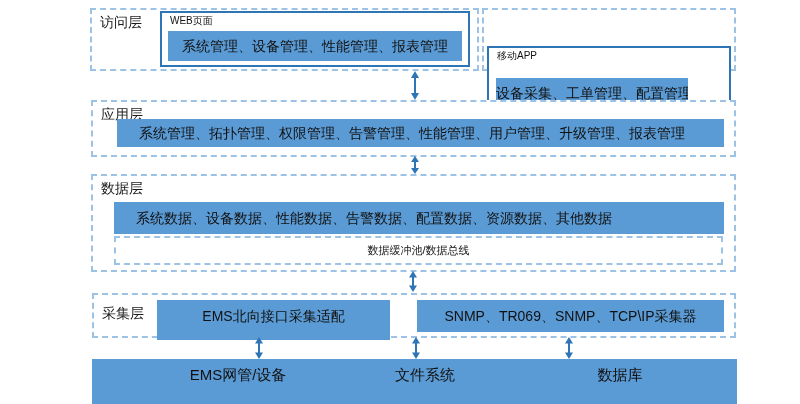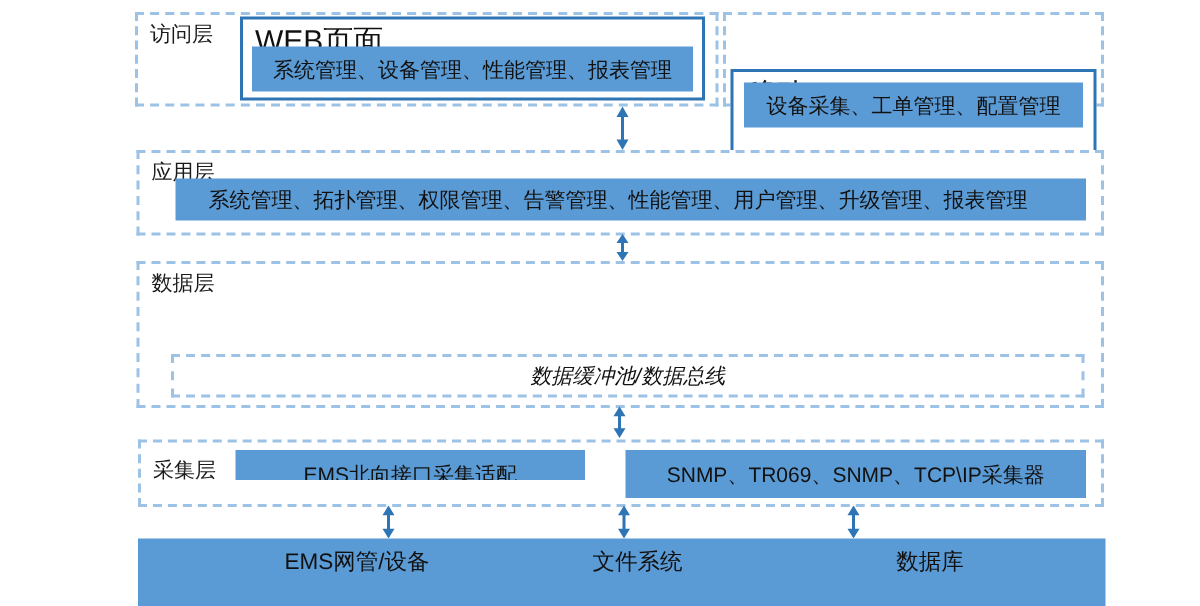--- a/index.html
+++ b/index.html
@@ -29,45 +29,44 @@
   .solid-box {
     position: absolute;
     border: 2px solid #2e75b6;
     background: #ffffff;
     box-sizing: border-box;
   }
   .box-title {
     position: absolute;
     left: 8px;
     top: 1px;
-    font-size: 20px;
+    font-size: 10px;
     color: #111111;
     white-space: nowrap;
   }
   .bar {
     position: absolute;
     background: #5b9bd5;
     color: #111111;
     font-size: 14px;
     white-space: nowrap;
     overflow: hidden;
     box-sizing: border-box;
   }
   .bar.center { text-align: center; }
   .bar.left { text-align: left; padding-left: 22px; }
   .bus-box {
     position: absolute;
     border: 2px dashed #9cc3e5;
     background: #ffffff;
     box-sizing: border-box;
     text-align: center;
-    font-size: 14px;
+    font-size: 11px;
     color: #111111;
     white-space: nowrap;
-    font-style: italic;
   }
   .bottom-bar {
     position: absolute;
     left: 92px;
     top: 359px;
     width: 645px;
     height: 48px;
     background: #5b9bd5;
   }
   .bottom-label {
@@ -91,21 +90,21 @@
     <span class="layer-label">访问层</span>
     <div class="solid-box" style="left:68px; top:1px; width:310px; height:56px;">
       <div class="box-title">WEB页面</div>
       <div class="bar center" style="left:6px; top:18px; width:294px; height:30px; line-height:30px;">系统管理、设备管理、性能管理、报表管理</div>
     </div>
   </div>
 
   <div class="dashed-box" style="left:482px; top:8px; width:254px; height:63px;">
     <div class="solid-box" style="left:3px; top:1px; width:244px; height:56px;margin-top:35px;">
       <div class="box-title">移动APP</div>
-      <div class="bar center" style="left:7px; top:7px; width:226px; height:30px; line-height:30px;">设备采集、工单管理、配置管理</div>
+      <div class="bar center" style="left:7px; top:30px; width:192px; height:30px; line-height:30px;">设备采集、工单管理、配置管理</div>
     </div>
   </div>
 
   <div class="arrow" style="left:409px; top:71px; height:29px;">
     <svg width="12" height="29" viewBox="0 0 12 29">
       <line x1="6" y1="5" x2="6" y2="24" stroke="#2e75b6" stroke-width="2"></line>
       <polygon points="6,0 2,7 10,7" fill="#2e75b6"></polygon>
       <polygon points="6,29 2,22 10,22" fill="#2e75b6"></polygon>
     </svg>
   </div>
@@ -118,34 +117,35 @@
   <div class="arrow" style="left:409px; top:156px; height:18px;">
     <svg width="12" height="18" viewBox="0 0 12 18">
       <line x1="6" y1="4" x2="6" y2="14" stroke="#2e75b6" stroke-width="2"></line>
       <polygon points="6,0 2,6 10,6" fill="#2e75b6"></polygon>
       <polygon points="6,18 2,12 10,12" fill="#2e75b6"></polygon>
     </svg>
   </div>
 
   <div class="dashed-box" style="left:91px; top:174px; width:645px; height:98px;">
     <span class="layer-label">数据层</span>
+    <div class="bar left" style="left:21px; top:26px; width:610px; height:32px; line-height:32px;">系统数据、设备数据、性能数据、告警数据、配置数据、资源数据、其他数据</div>
     <div class="bus-box" style="left:21px; top:60px; width:609px; height:29px; line-height:25px;">数据缓冲池/数据总线</div>
   </div>
 
   <div class="arrow" style="left:407px; top:271px; height:21px;">
     <svg width="12" height="21" viewBox="0 0 12 21">
       <line x1="6" y1="5" x2="6" y2="16" stroke="#2e75b6" stroke-width="2"></line>
       <polygon points="6,0 2,6.5 10,6.5" fill="#2e75b6"></polygon>
       <polygon points="6,21 2,14.5 10,14.5" fill="#2e75b6"></polygon>
     </svg>
   </div>
 
   <div class="dashed-box" style="left:92px; top:293px; width:644px; height:45px;text-decoration:underline;">
     <span class="layer-label" style="top:10px;">采集层</span>
-    <div class="bar center" style="left:63px; top:5px; width:233px; height:20px; line-height:32px;">EMS北向接口采集适配</div>
+    <div class="bar center" style="left:63px; top:5px; width:233px; height:40px; line-height:32px;">EMS北向接口采集适配</div>
     <div class="bar center" style="left:323px; top:5px; width:307px; height:32px; line-height:32px;">SNMP、TR069、SNMP、TCP\IP采集器</div>
   </div>
 
   <div class="arrow" style="left:253px; top:337px; height:22px;">
     <svg width="12" height="22" viewBox="0 0 12 22">
       <line x1="6" y1="5" x2="6" y2="17" stroke="#2e75b6" stroke-width="2"></line>
       <polygon points="6,0 2,6.5 10,6.5" fill="#2e75b6"></polygon>
       <polygon points="6,22 2,15.5 10,15.5" fill="#2e75b6"></polygon>
     </svg>
   </div>

